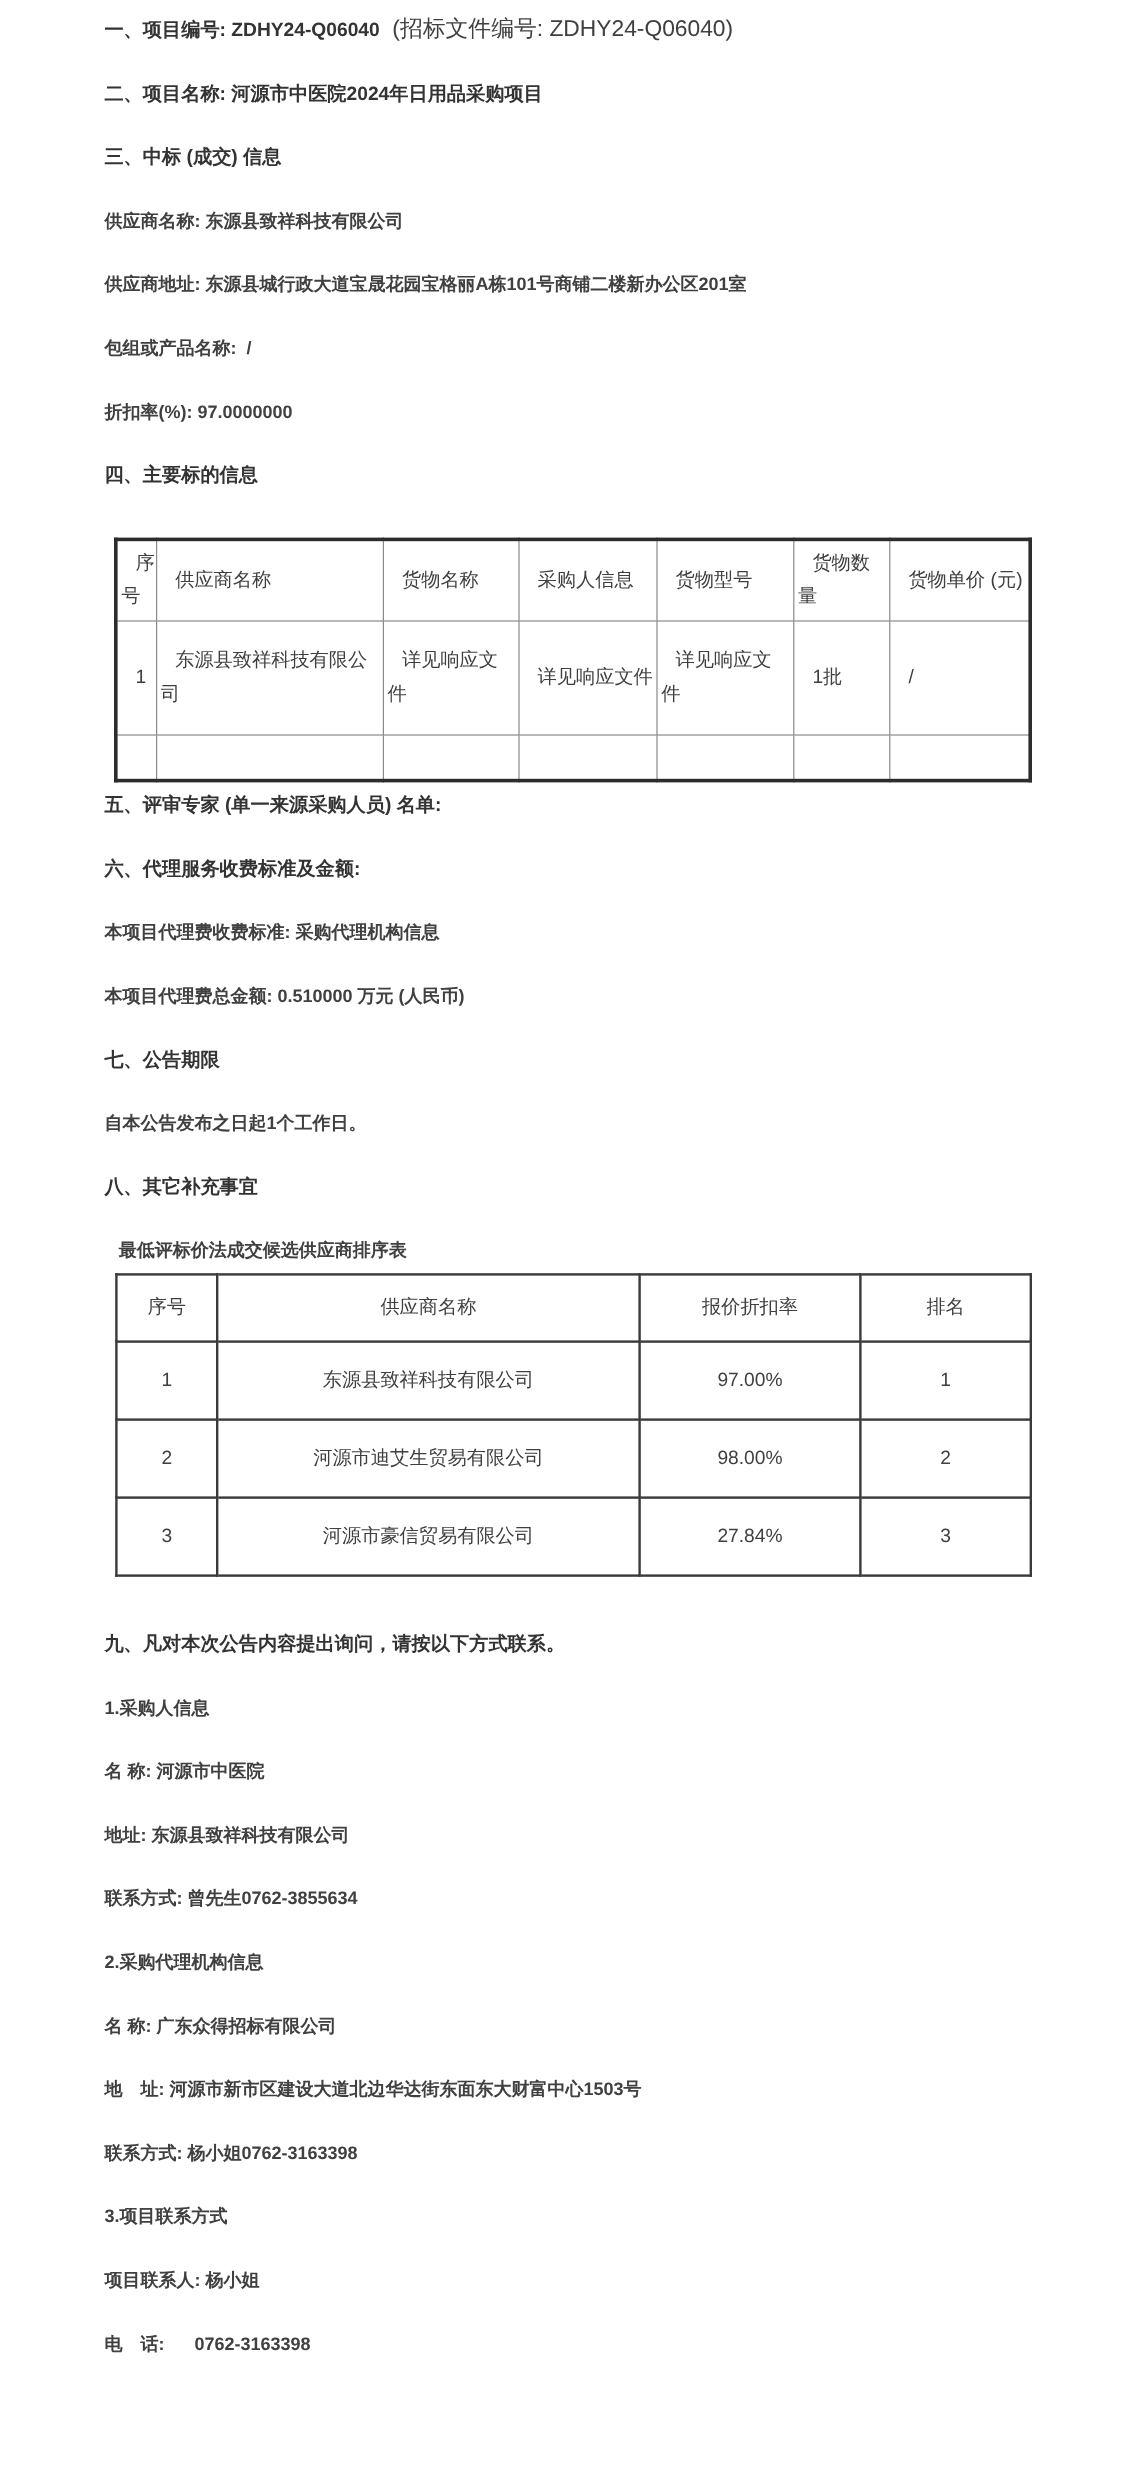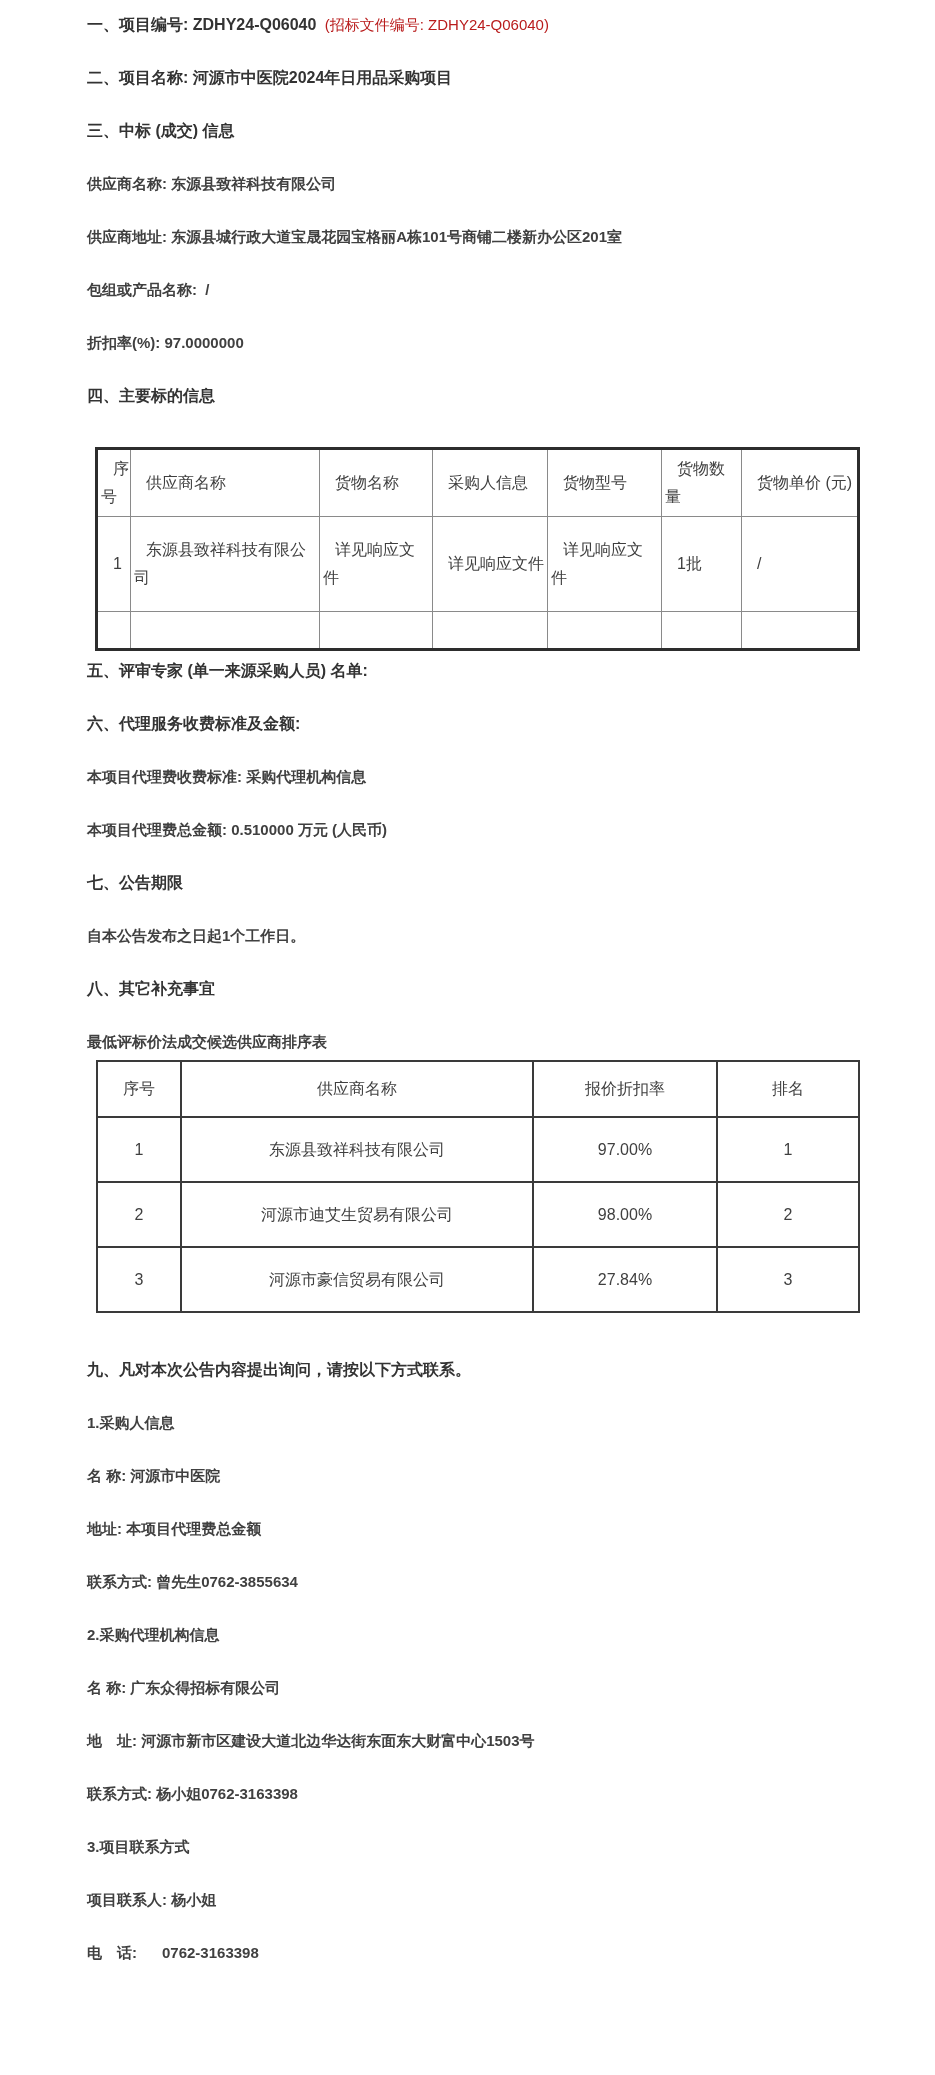--- a/index.html
+++ b/index.html
@@ -7,22 +7,22 @@
     width:935px;height:2075px;overflow:hidden;background:#ffffff;
     font-family:"Liberation Sans","DejaVu Sans",sans-serif;
     color:#404040;
   }
   .page{padding:14px 48px 0 87px;}
   .para{
     font-size:15px;line-height:21px;margin:0 0 32px 0;
     white-space:pre-wrap;color:#404040;font-weight:bold;
   }
   .para.heading{font-weight:bold;color:#333333;font-size:16px;}
-  .para.heading .rest{font-weight:normal;color:#b91c1c;font-size:15px;}
-  .para.tight{margin-bottom:8px;}
+  .para.heading .rest{font-weight:normal;color:#404040;font-size:19px;}
+  .para.tight{margin-bottom:8px;margin-left:12px;}
 
   
   table.t1{
     border-collapse:collapse;table-layout:fixed;width:762px;
     margin:41px 0 9px 8px;border:3px solid #2d2d2d;
   }
   .t1 th,.t1 td{
     border:1px solid #8a8a8a;font-weight:normal;font-size:16px;color:#3f3f3f;
     padding:0 3px;text-indent:12px;text-align:left;vertical-align:middle;
     line-height:28px;word-break:break-all;overflow:hidden;
@@ -156,21 +156,21 @@
       </tr>
     </tbody>
   </table>
 
   <p class="para heading">九、凡对本次公告内容提出询问，请按以下方式联系。</p>
 
   <p class="para">1.采购人信息</p>
 
   <p class="para">名 称: 河源市中医院</p>
 
-  <p class="para">地址: 本项目代理费总金额</p>
+  <p class="para">地址: 东源县致祥科技有限公司</p>
 
   <p class="para">联系方式: 曾先生0762-3855634</p>
 
   <p class="para">2.采购代理机构信息</p>
 
   <p class="para">名 称: 广东众得招标有限公司</p>
 
   <p class="para">地　址: 河源市新市区建设大道北边华达街东面东大财富中心1503号</p>
 
   <p class="para">联系方式: 杨小姐0762-3163398</p>

